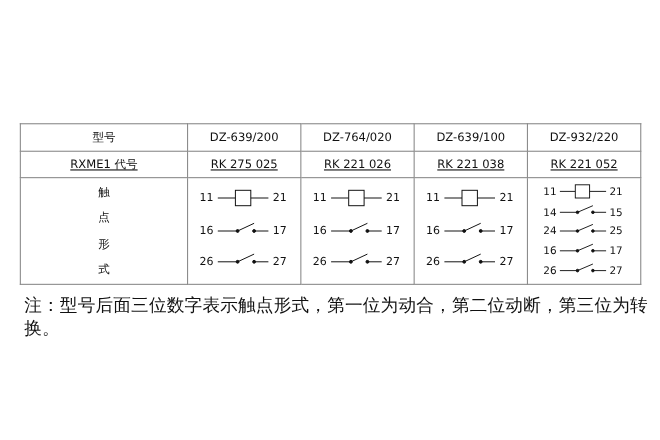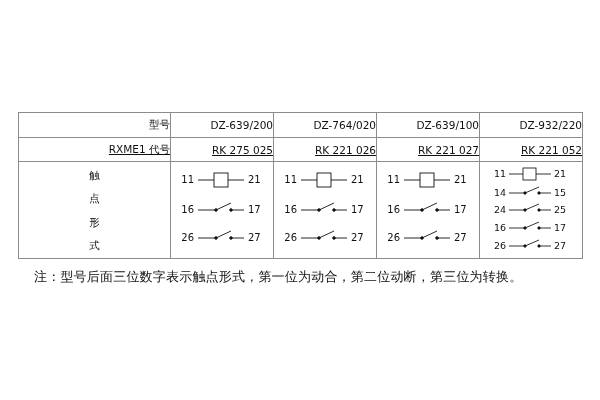--- a/index.html
+++ b/index.html
@@ -26,21 +26,21 @@
     width: 564px;
   }
   table.spec {
     border-collapse: collapse;
     width: 564px;
     table-layout: fixed;
   }
   table.spec td {
     border: 1px solid #8c8c8c;
     font-size: 10.5px;
-    text-align: right;
+    text-align: center;
     vertical-align: middle;
     padding: 0;
     color: #111;
   }
   .row-head td {
     height: 24px;
     font-size: 10.5px;
   }
   .row-code td {
     height: 23px;
@@ -77,23 +77,23 @@
     flex-direction: column;
     align-items: center;
     justify-content: center;
     height: 94px;
   }
   .diagrams svg {
     display: block;
   }
   .note {
     position: absolute;
-    left: 34px;
+    left: 22px;
     top: 268px;
-    font-size: 13px;
+    font-size: 16px;
     color: #111;
     letter-spacing: 0.2px;
   }
   
   svg line, svg path, svg rect, svg circle {
     shape-rendering: geometricPrecision;
   }
 </style>
 </head>
 <body>
@@ -114,21 +114,21 @@
           <td>型号</td>
           <td>DZ-639/200</td>
           <td>DZ-764/020</td>
           <td>DZ-639/100</td>
           <td>DZ-932/220</td>
         </tr>
         <tr class="row-code">
           <td>RXME1 代号</td>
           <td>RK 275 025</td>
           <td>RK 221 026</td>
-          <td>RK 221 027</td>
+          <td>RK 221 038</td>
           <td>RK 221 052</td>
         </tr>
         <tr class="row-contact">
           <td>
             <div class="vlabel">
               <span>触</span>
               <span>点</span>
               <span>形</span>
               <span>式</span>
             </div>

